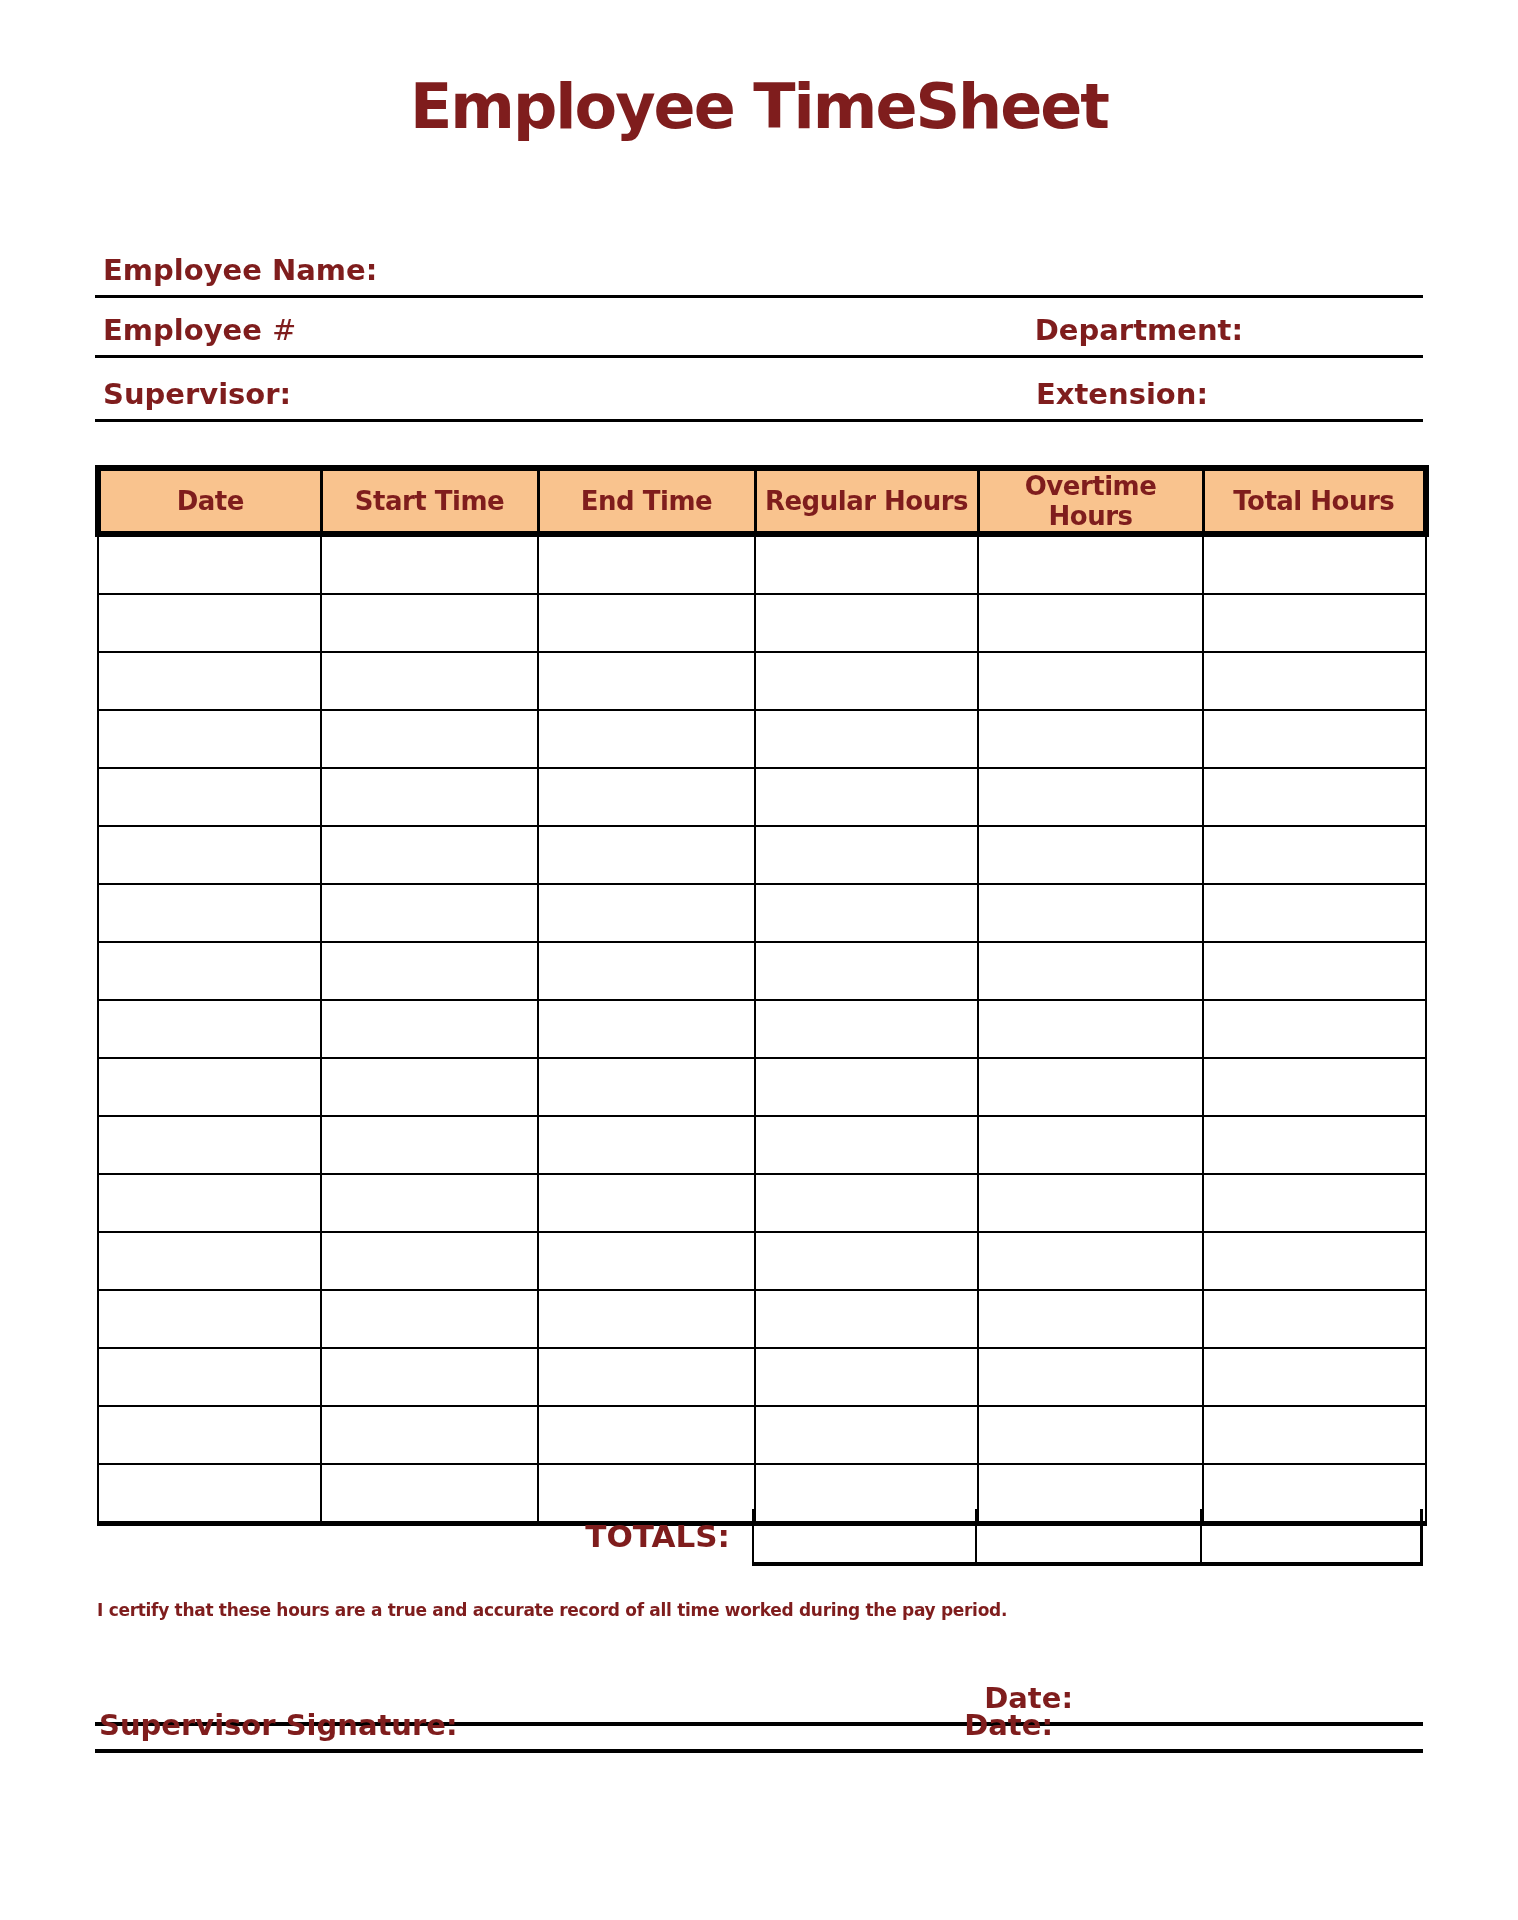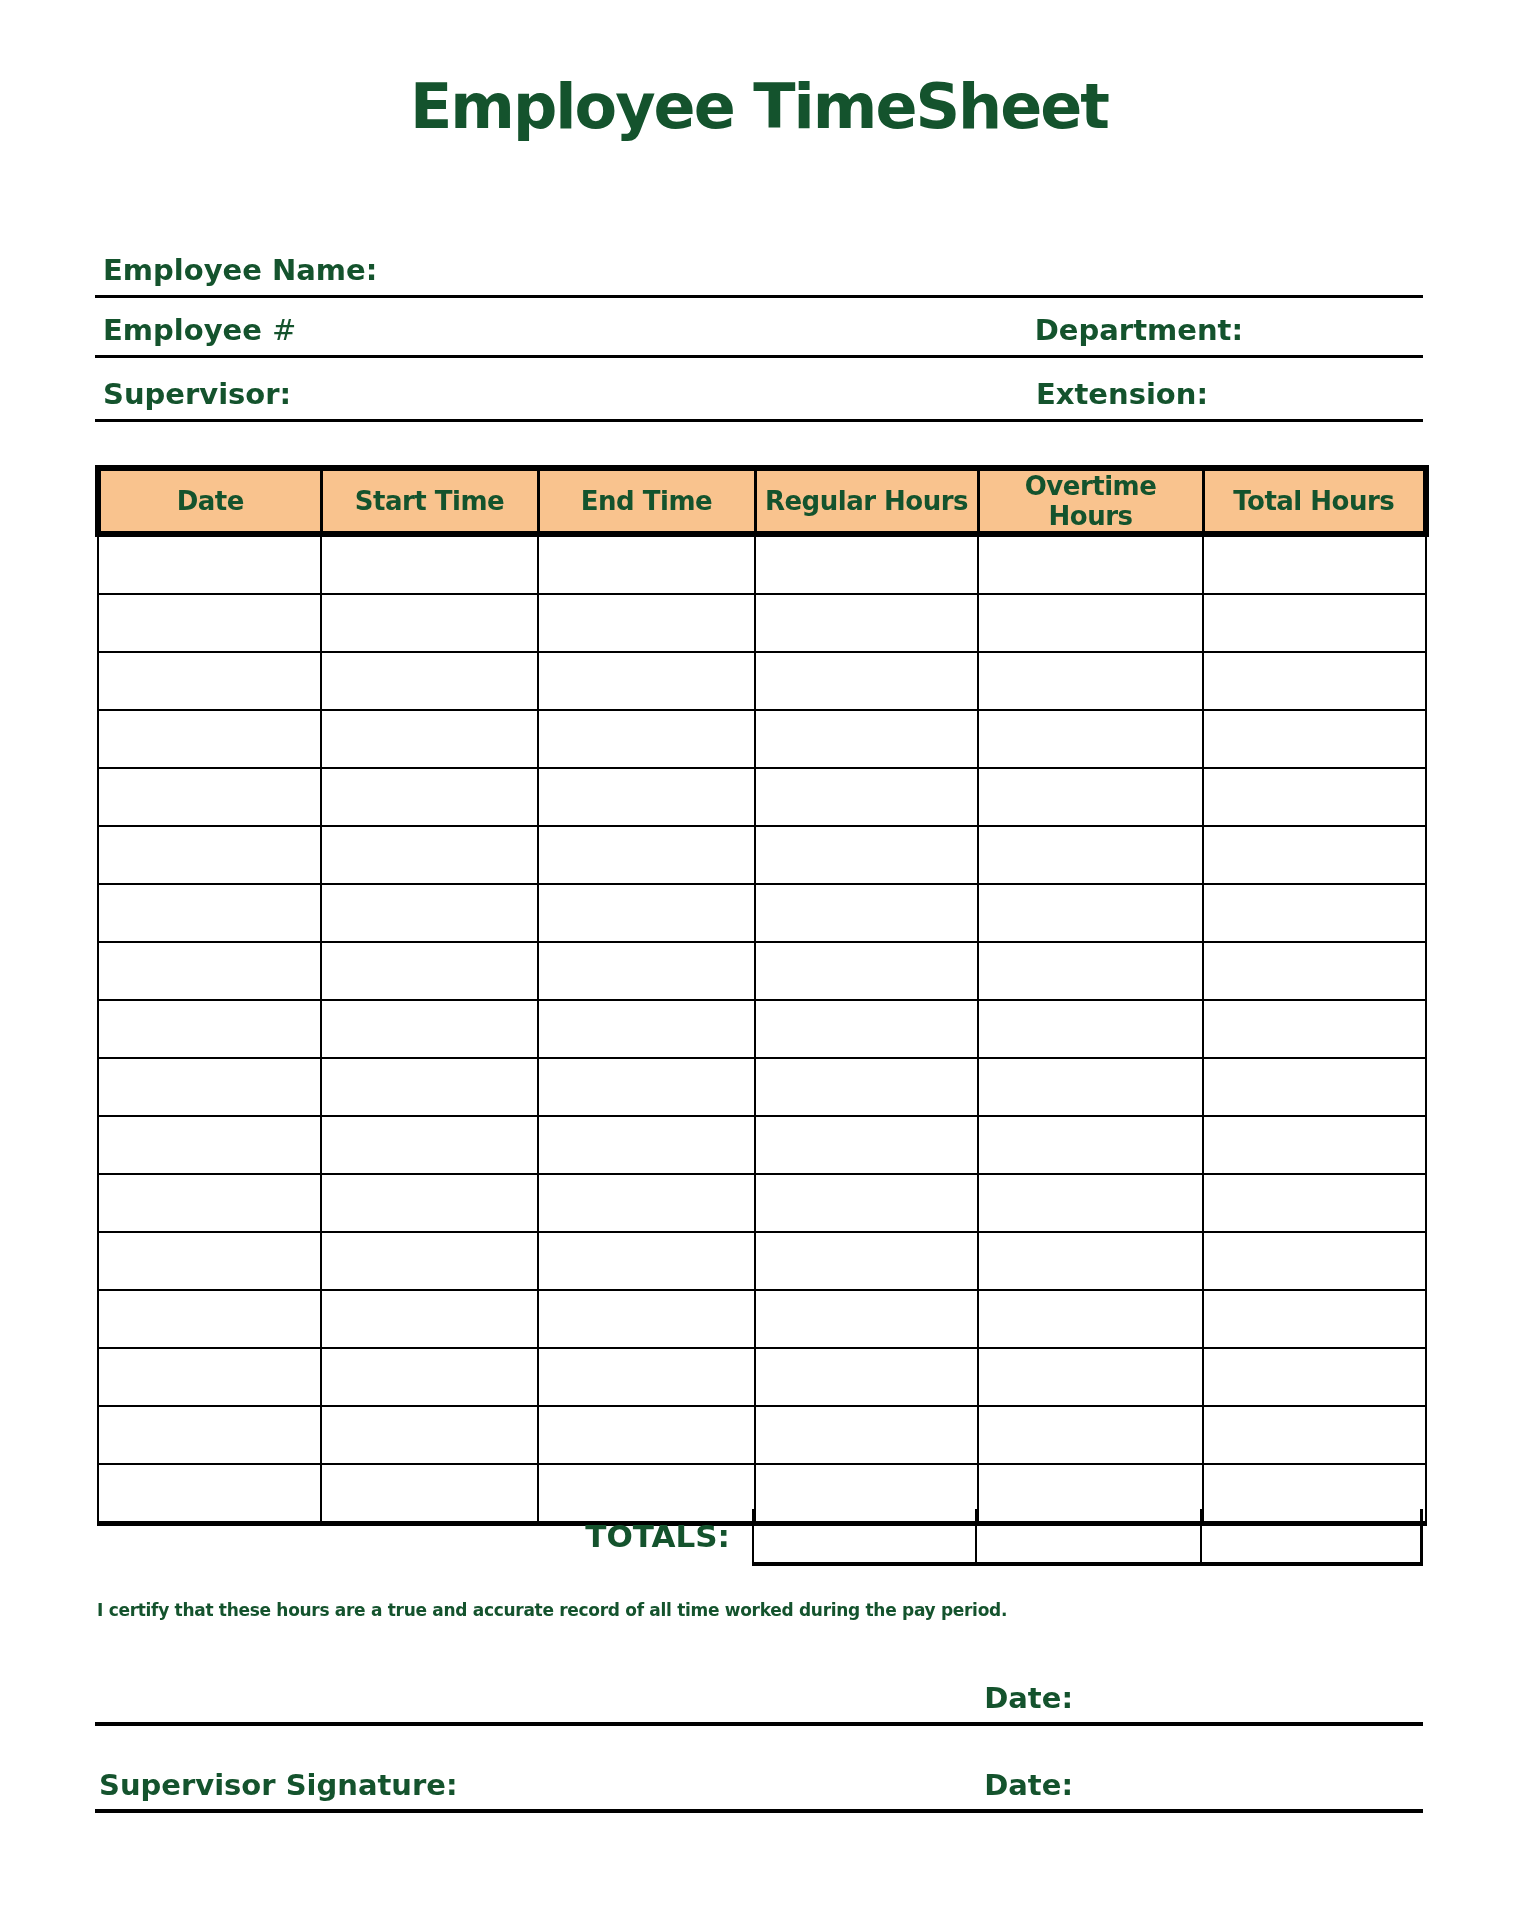--- a/index.html
+++ b/index.html
@@ -2,21 +2,21 @@
 <html style="--header-bg: #F9C38E;"><head>
 <meta charset="utf-8">
 <style>
   html,body { margin:0; padding:0; background:#ffffff; }
   .page {
     position:relative;
     width:1518px; height:1920px;
     background:#ffffff;
     font-family:"DejaVu Sans", sans-serif;
     font-weight:bold;
-    color:#14532d;
+    color:#7f1d1d;
     overflow:hidden;
   }
 
   
   .title {
     position:absolute; top:70px; left:0; width:100%;
     text-align:center;
     font-size:62px; letter-spacing:-2px;
     font-weight:bold;
   }
@@ -94,21 +94,21 @@
   }
 
   
   .sig-row {
     position:absolute; left:95px; width:1328px; height:60px;
     border-bottom:4px solid #000;
     display:flex; align-items:flex-end;
     font-size:29px;
   }
   .sig-emp { top:1662px; }
-  .sig-sup { top:1749px; }
+  .sig-sup { top:1689px;gap:20px; }
   .sig-row .lbl { padding:0 0 7px 4px; white-space:nowrap; }
   .sig-row .blank1 { flex:1 1 auto; align-self:stretch; }
 </style>
 </head>
 <body>
 
 <div class="page">
 
   <div class="title">Employee TimeSheet</div>
 

